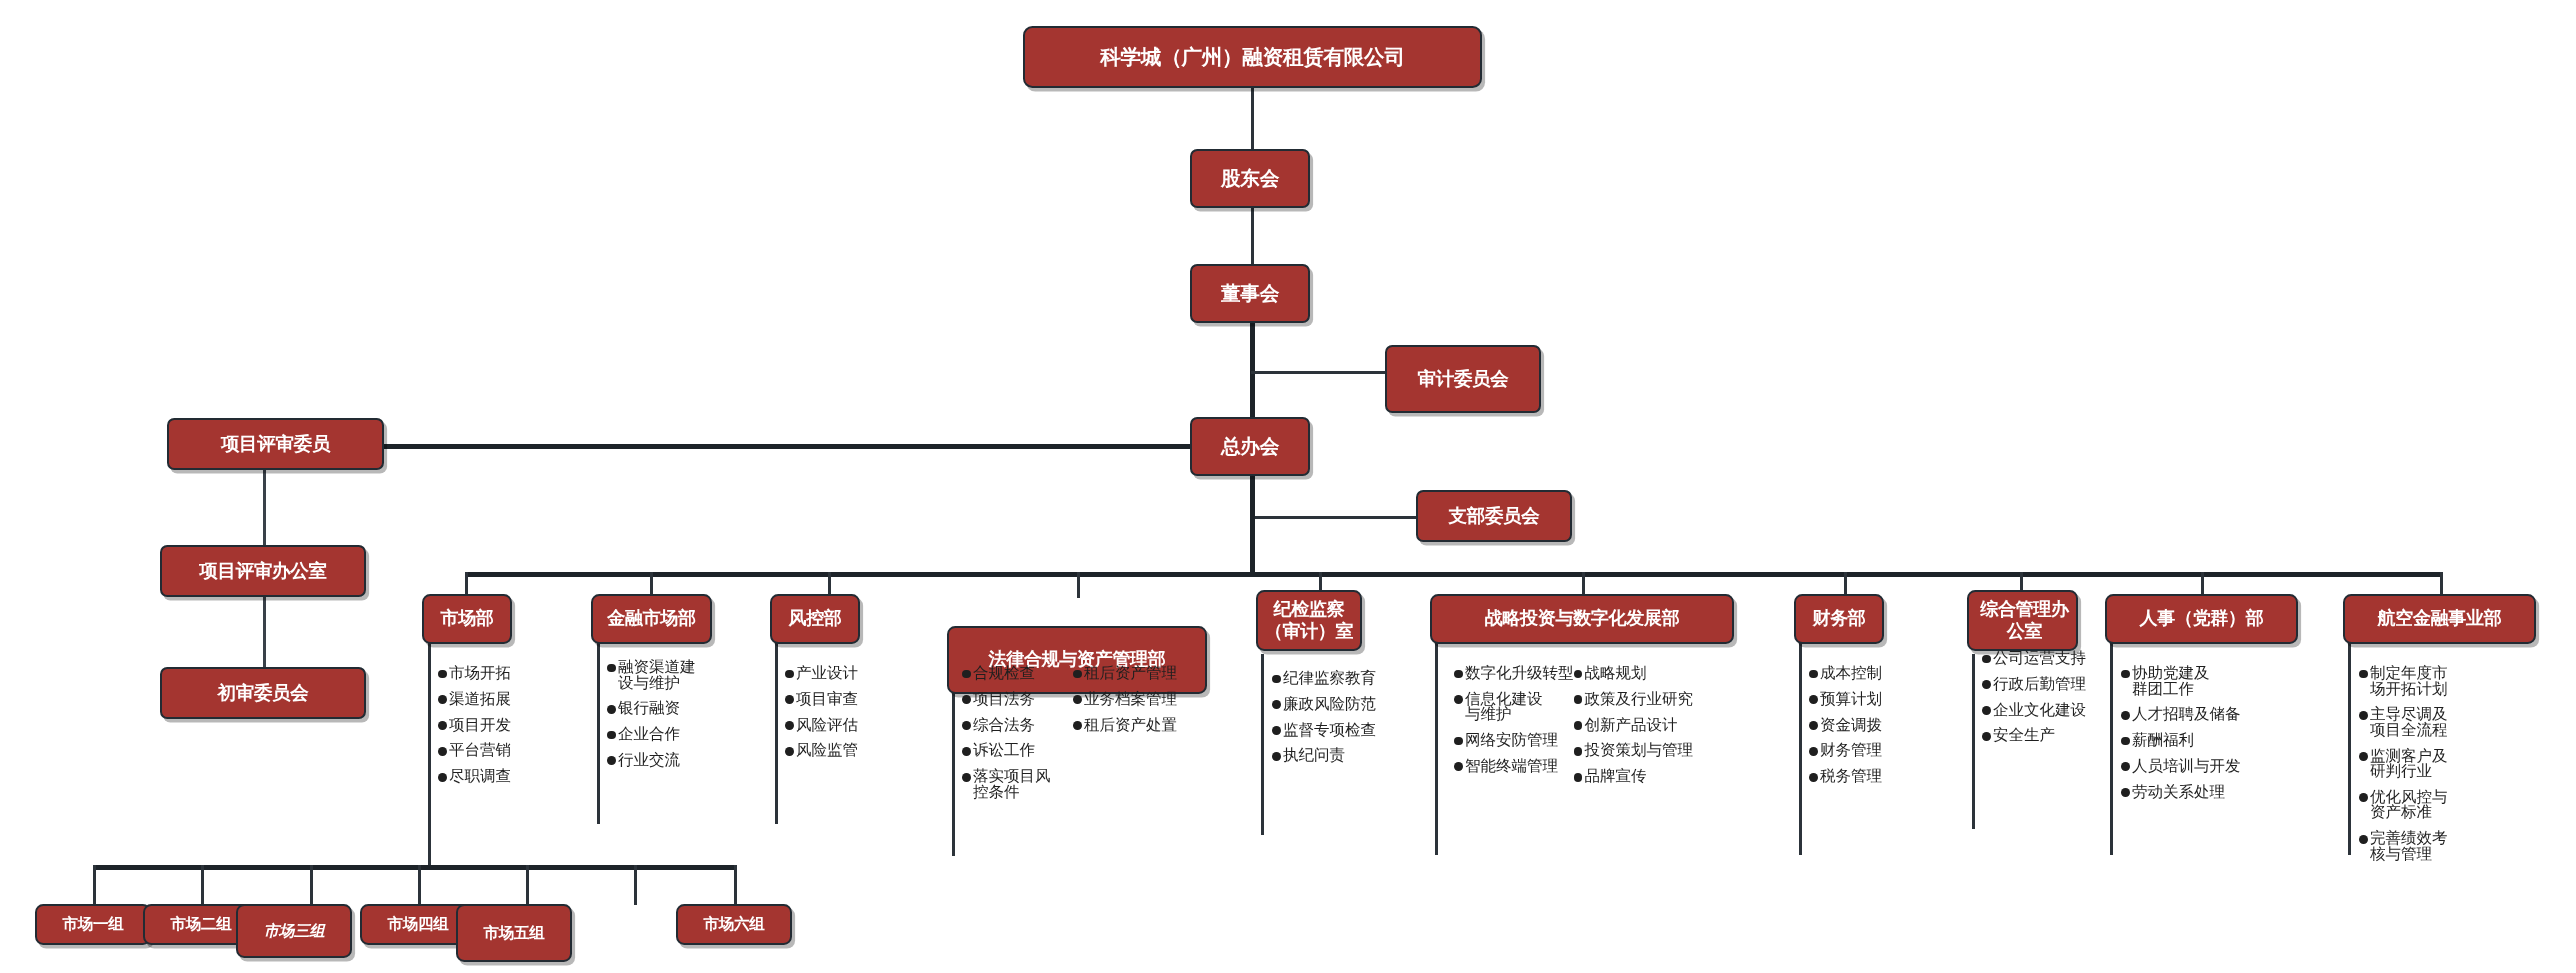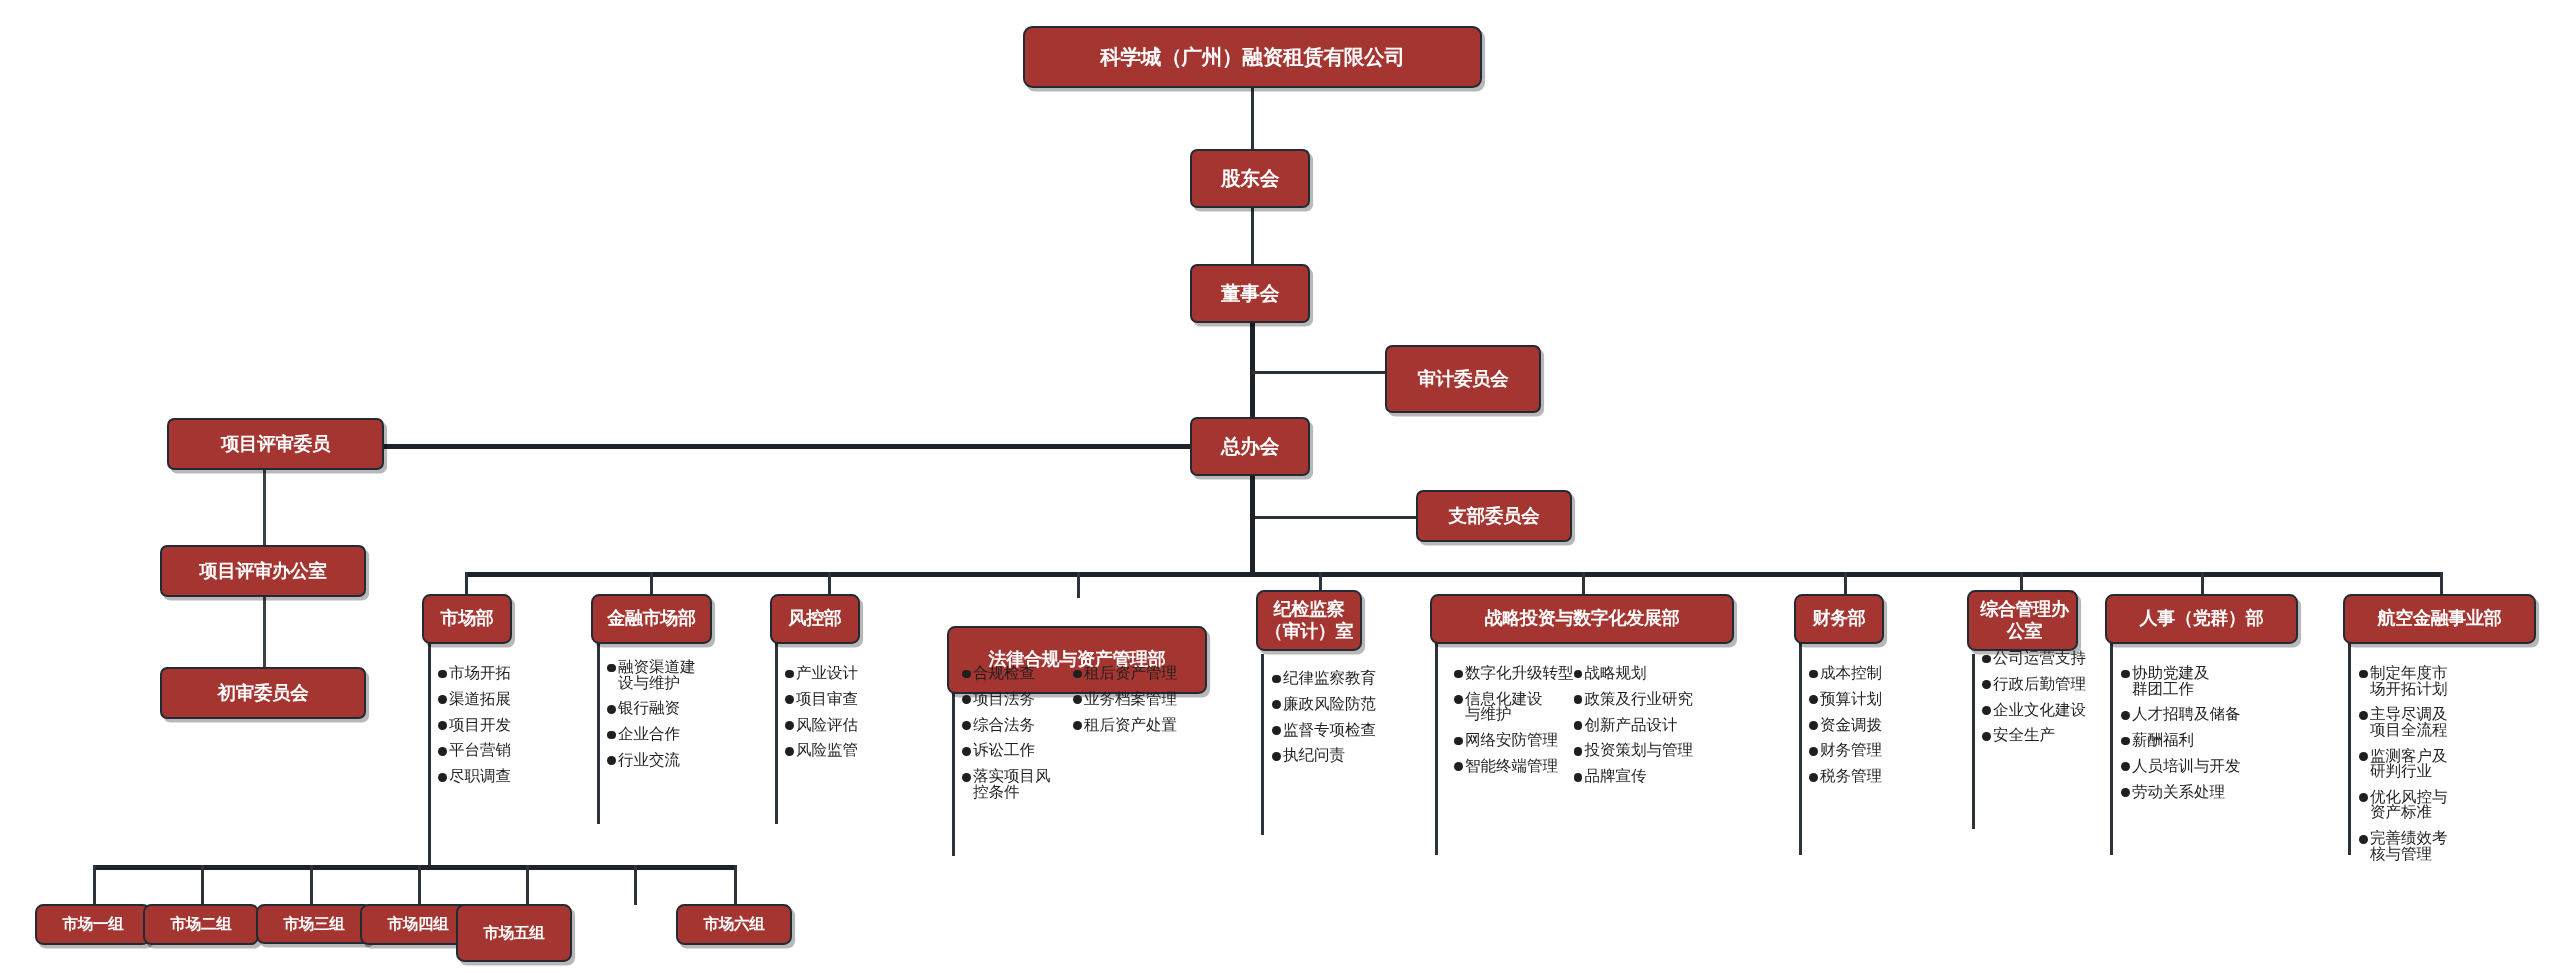--- a/index.html
+++ b/index.html
@@ -407,19 +407,19 @@
         </div>
         <div class="duty wrap">
           <span class="bul"></span>
           <span class="txt">完善绩效考核与管理</span>
         </div>
       </div>
     </div>
 
   <div class="node grp" style="left:35px;top:904px;width:116px;height:41px;font-family:Liberation Serif, serif;">市场一组</div>
   <div class="node grp" style="left:143px;top:904px;width:116px;height:41px;">市场二组</div>
-  <div class="node grp" style="left:256px;top:904px;width:116px;height:40px;">市场三组</div>
+  <div class="node grp" style="left:236px;top:904px;width:116px;height:54px;font-style:italic;">市场三组</div>
   <div class="node grp" style="left:360px;top:904px;width:116px;height:41px;">市场四组</div>
   <div class="node grp" style="left:456px;top:904px;width:116px;height:58px;">市场五组</div>
   <div class="node grp" style="left:676px;top:904px;width:116px;height:41px;">市场六组</div>
 
 </div>
 
 
 </body></html>

